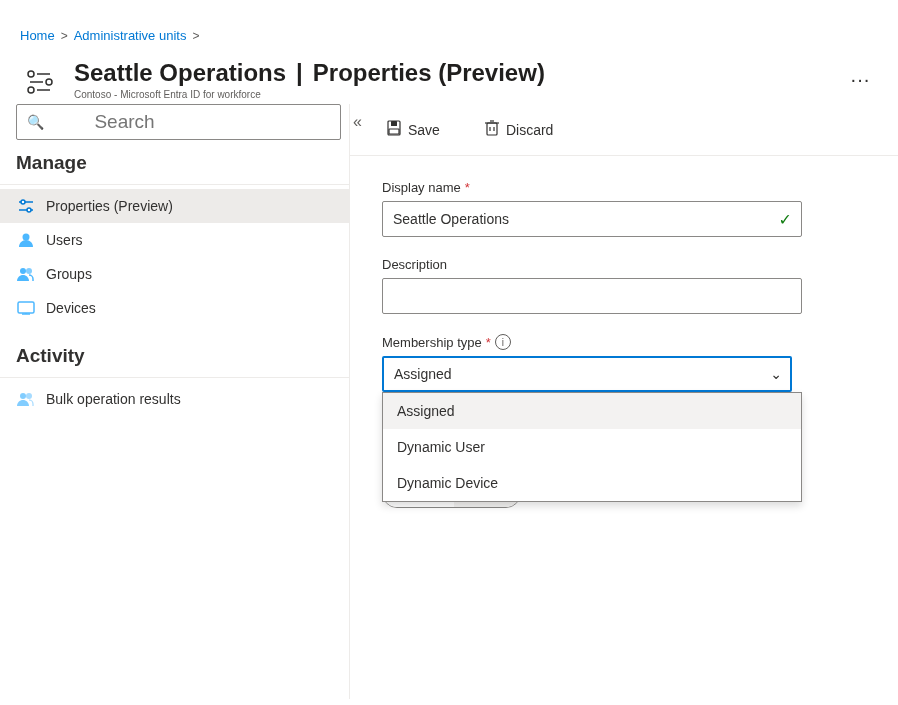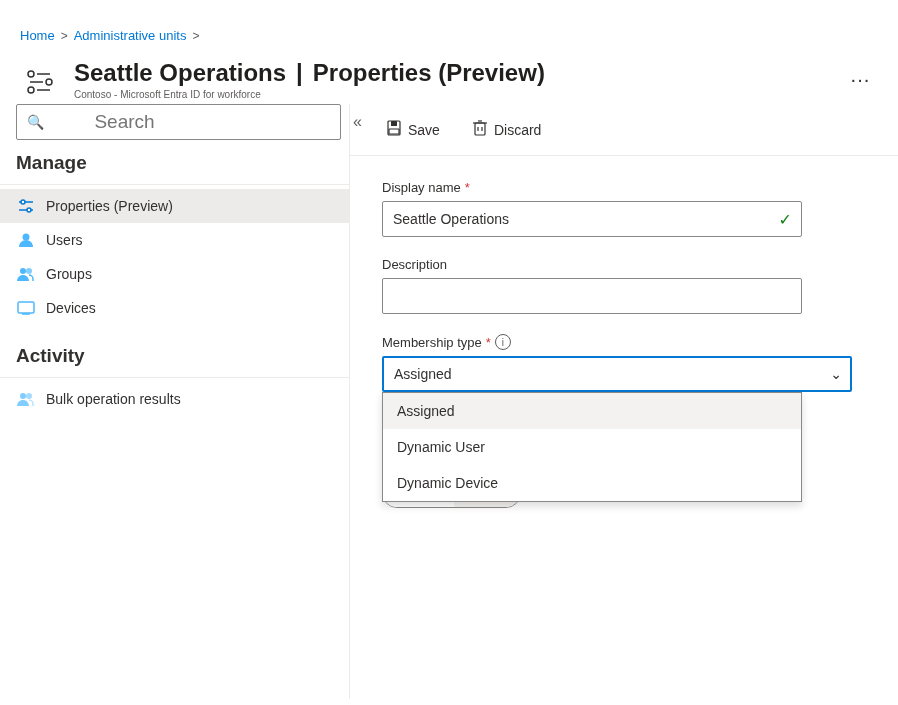--- a/index.html
+++ b/index.html
@@ -33,33 +33,33 @@
 
     .section-label { font-size: 19px; font-weight: 600; color: #323130; padding: 12px 16px 6px 16px; }
     .divider { height: 1px; background: #edebe9; margin: 4px 0; }
 
     .sidebar-item { display: flex; align-items: center; gap: 10px; padding: 8px 16px; cursor: pointer; color: #323130; font-size: 14px; border-radius: 0; }
     .sidebar-item.active { background: #edebe9; font-weight: 500; }
     .sidebar-item .item-icon { width: 20px; display: flex; justify-content: center; }
 
     
     .content { flex: 1; display: flex; flex-direction: column; }
-    .toolbar { display: flex; align-items: flex-start; padding: 10px 24px; gap: 8px; border-bottom: 1px solid #edebe9; }
+    .toolbar { display: flex; align-items: flex-start; padding: 10px 24px; gap: 20px; border-bottom: 1px solid #edebe9; }
     .toolbar-btn { display: flex; align-items: center; gap: 6px; padding: 6px 12px; background: none; border: none; cursor: pointer; font-size: 14px; color: #323130; }
     .form-area { flex: 1; padding: 24px 32px; overflow-y: auto; position: relative; }
 
     .form-field { margin-bottom: 20px; }
     .form-label { font-size: 13px; color: #323130; margin-bottom: 6px; display: flex; align-items: center; gap: 4px; }
     .required-star { color: #d13438; }
     .form-input { width: 420px; height: 36px; border: 1px solid #8a8886; border-radius: 2px; padding: 0 10px; font-size: 14px; color: #323130; outline: none; background: #fff; }
     .input-with-check { position: relative; width: 420px; }
     .input-with-check input { width: 100%; height: 36px; border: 1px solid #8a8886; border-radius: 2px; padding: 0 36px 0 10px; font-size: 14px; color: #323130; outline: none; }
     .check-icon { position: absolute; right: 10px; top: 50%; transform: translateY(-50%); color: #107c10; font-size: 16px; }
 
-    .select-wrapper { position: relative; width: 470px; }
+    .select-wrapper { position: relative; width: 410px; }
     .select-field { width: 100%; height: 36px; border: 2px solid #0078d4; border-radius: 2px; padding: 0 36px 0 10px; font-size: 14px; color: #323130; background: #fff; appearance: none; cursor: pointer; outline: none; }
     .select-chevron { position: absolute; right: 10px; top: 50%; transform: translateY(-50%); color: #323130; pointer-events: none; font-size: 14px; }
 
     
     .dropdown-menu { position: absolute; top: 36px; left: 0; width: 420px; background: #fff; border: 1px solid #8a8886; box-shadow: 0 4px 8px rgba(0,0,0,0.14); z-index: 100; }
     .dropdown-item { padding: 10px 14px; font-size: 14px; color: #323130; cursor: pointer; }
     .dropdown-item:hover, .dropdown-item.selected { background: #f3f2f1; }
     .dropdown-item.selected { font-weight: 500; }
 
     

